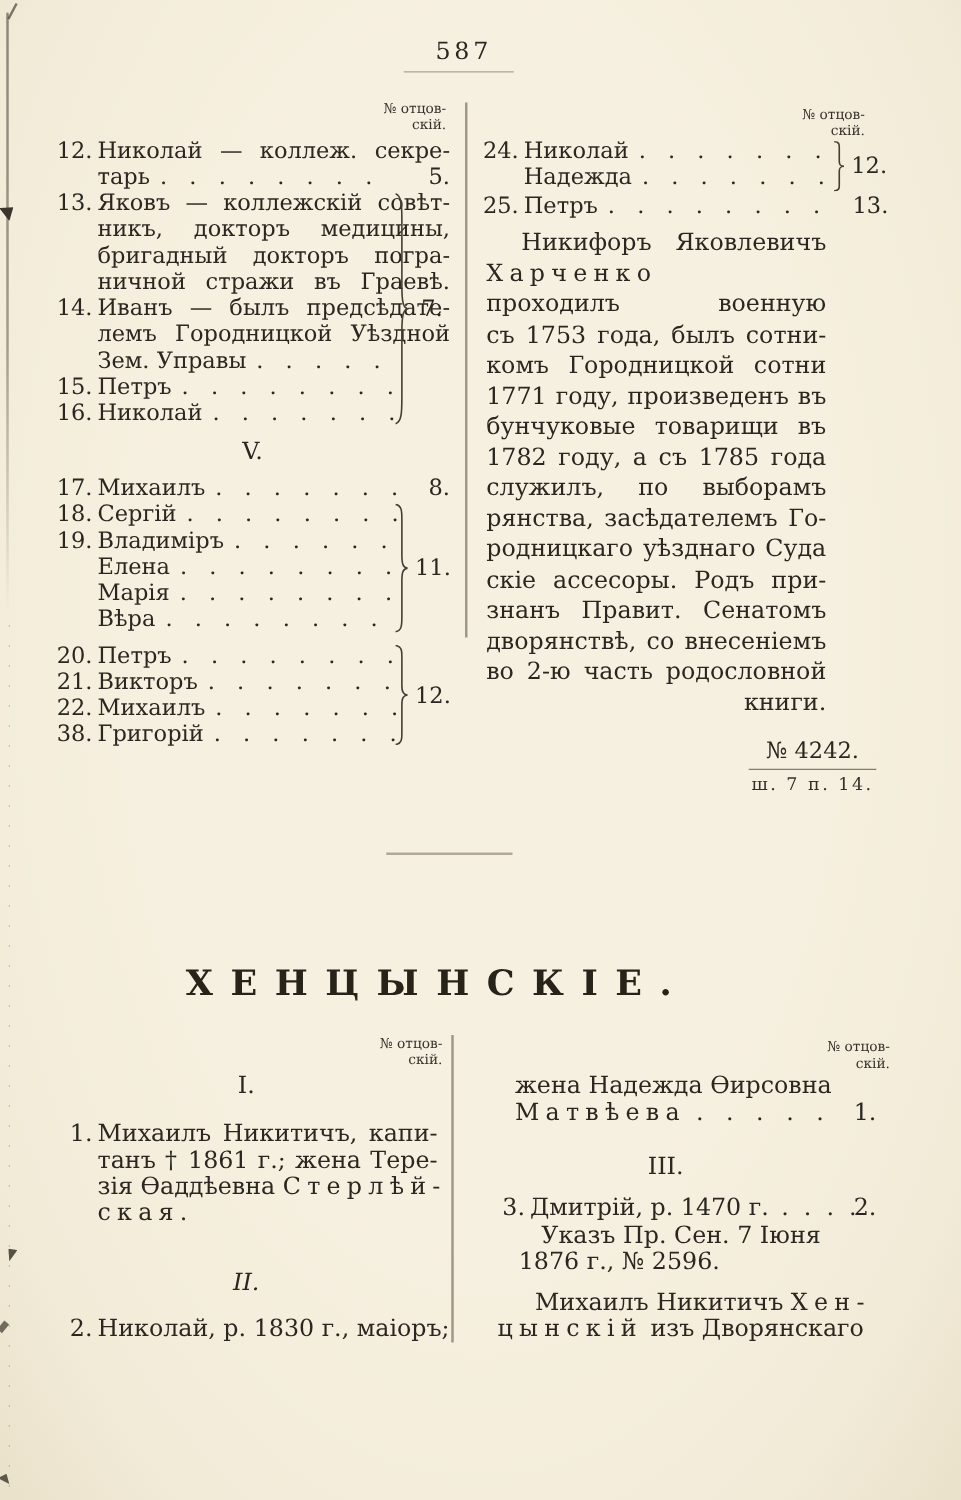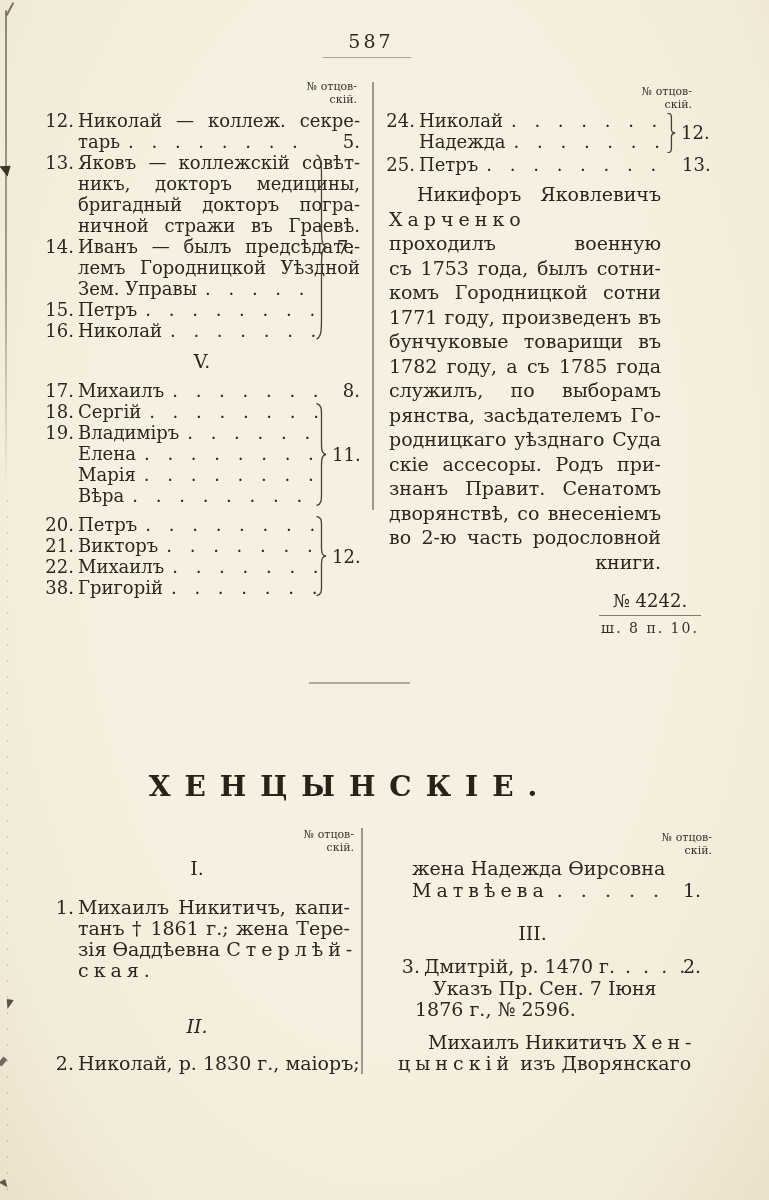--- a/index.html
+++ b/index.html
@@ -197,21 +197,21 @@
     <div class="pl">родницкаго уѣзднаго Суда</div>
     <div class="pl">скіе ассесоры. Родъ при-</div>
     <div class="pl">знанъ Правит. Сенатомъ въ</div>
     <div class="pl">дворянствѣ, со внесеніемъ</div>
     <div class="pl">во 2-ю часть родословной</div>
     <div class="pl last">книги.</div>
   </div>
 
   <div class="abs" id="case">
     <div id="case-no">№ 4242.</div>
-    <div id="shelf">ш. 8 п. 10.</div>
+    <div id="shelf">ш. 7 п. 14.</div>
   </div>
 
   <div class="abs" id="divider"></div>
 
   <div class="abs" id="family-title">ХЕНЦЫНСКІЕ.</div>
 
   <div class="refhead" id="refhead-bl">
     <div>№ отцов-</div>
     <div>скій.</div>
   </div>

